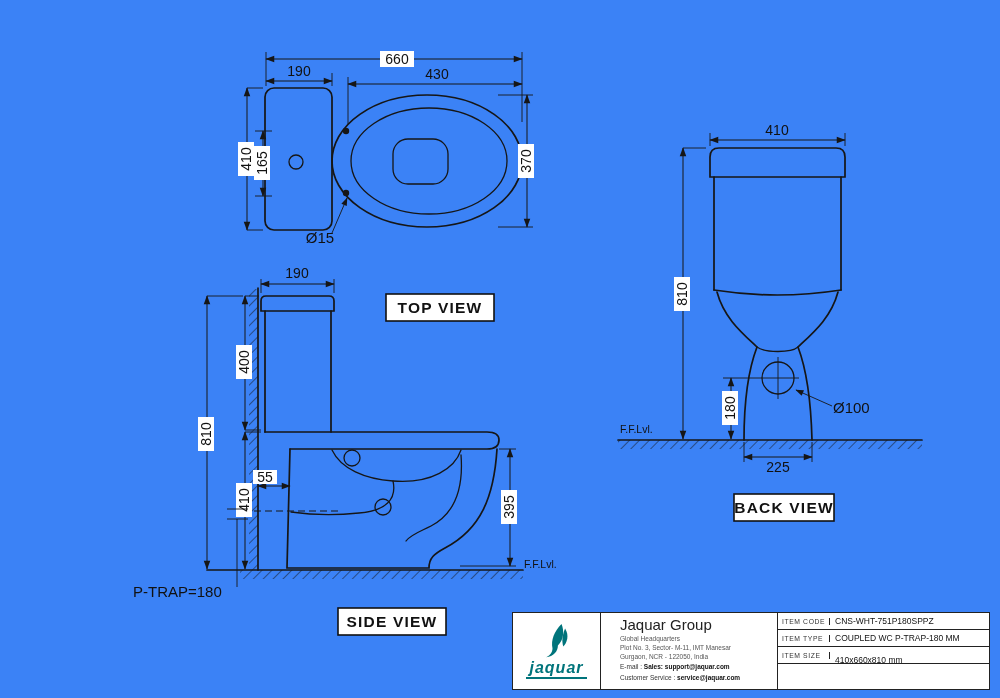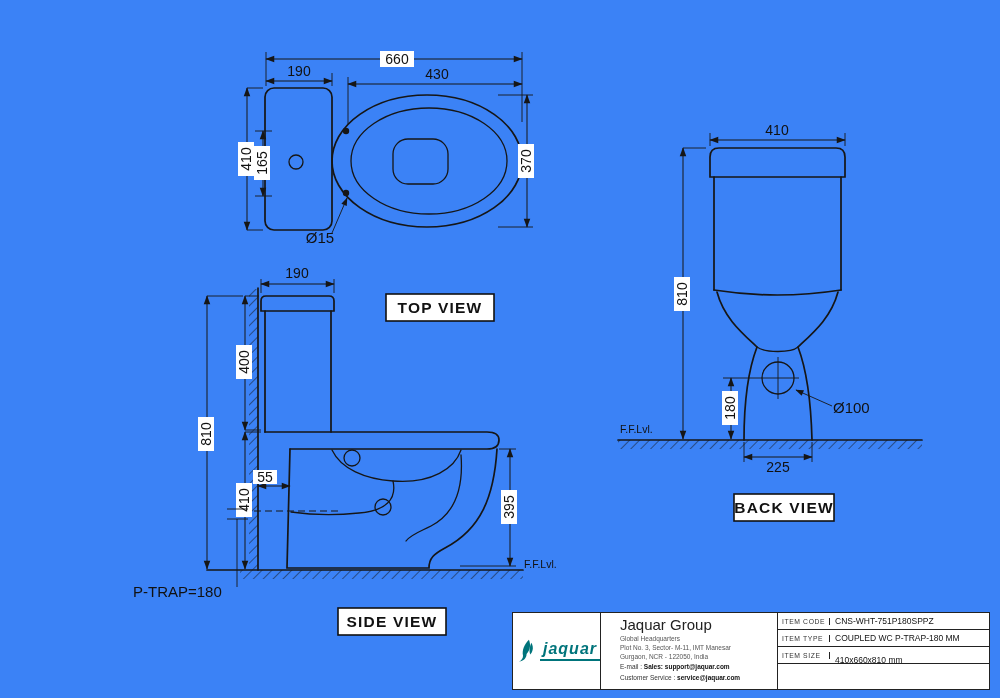--- a/index.html
+++ b/index.html
@@ -20,22 +20,22 @@
   .dd  { font-size:15px; fill:#111; }
   .dtp { font-size:15px; fill:#111; }
   .ffl { font-size:10.5px; fill:#111; }
   .lb  { fill:#fff; stroke:#111; stroke-width:1.6; }
   .vl  { font-size:15.5px; font-weight:600; fill:#111; letter-spacing:1.2px; }
   .solid { fill:#161616; stroke:none; }
 
   
   .titleblock { position:absolute; left:512px; top:612px; width:478px; height:78px;
                 border:1.6px solid #222; display:flex; background:#fff; }
-  .tb-logo { width:88px; border-right:1.2px solid #222; display:flex; flex-direction:row;
-             align-items:center; justify-content:flex-end; gap:1px; }
+  .tb-logo { width:88px; border-right:1.2px solid #222; display:flex; flex-direction:column;
+             align-items:center; justify-content:center; gap:1px; }
   .tb-logo-word { color:#00747b; font-weight:bold; font-style:italic; font-size:16px;
                   letter-spacing:1px; border-bottom:2px solid #00747b; line-height:1.05;
                   padding:0 3px 1px; }
   .tb-company { width:165px; border-right:1.2px solid #222; padding:3px 7px 2px;margin-left:12px; }
   .tb-company-name { font-size:15px; font-weight:normal; color:#222; margin-bottom:2px; }
   .tb-addr { font-size:6.5px; color:#555; line-height:1.35; }
   .tb-mail { font-size:6.5px; color:#333; margin-top:2px; line-height:1.35; }
   .tb-mail b { font-weight:bold; color:#111; }
   .tb-table { flex:1; display:flex; flex-direction:column; }
   .tb-row { display:flex; border-bottom:1.2px solid #222; height:17px; align-items:center; }

